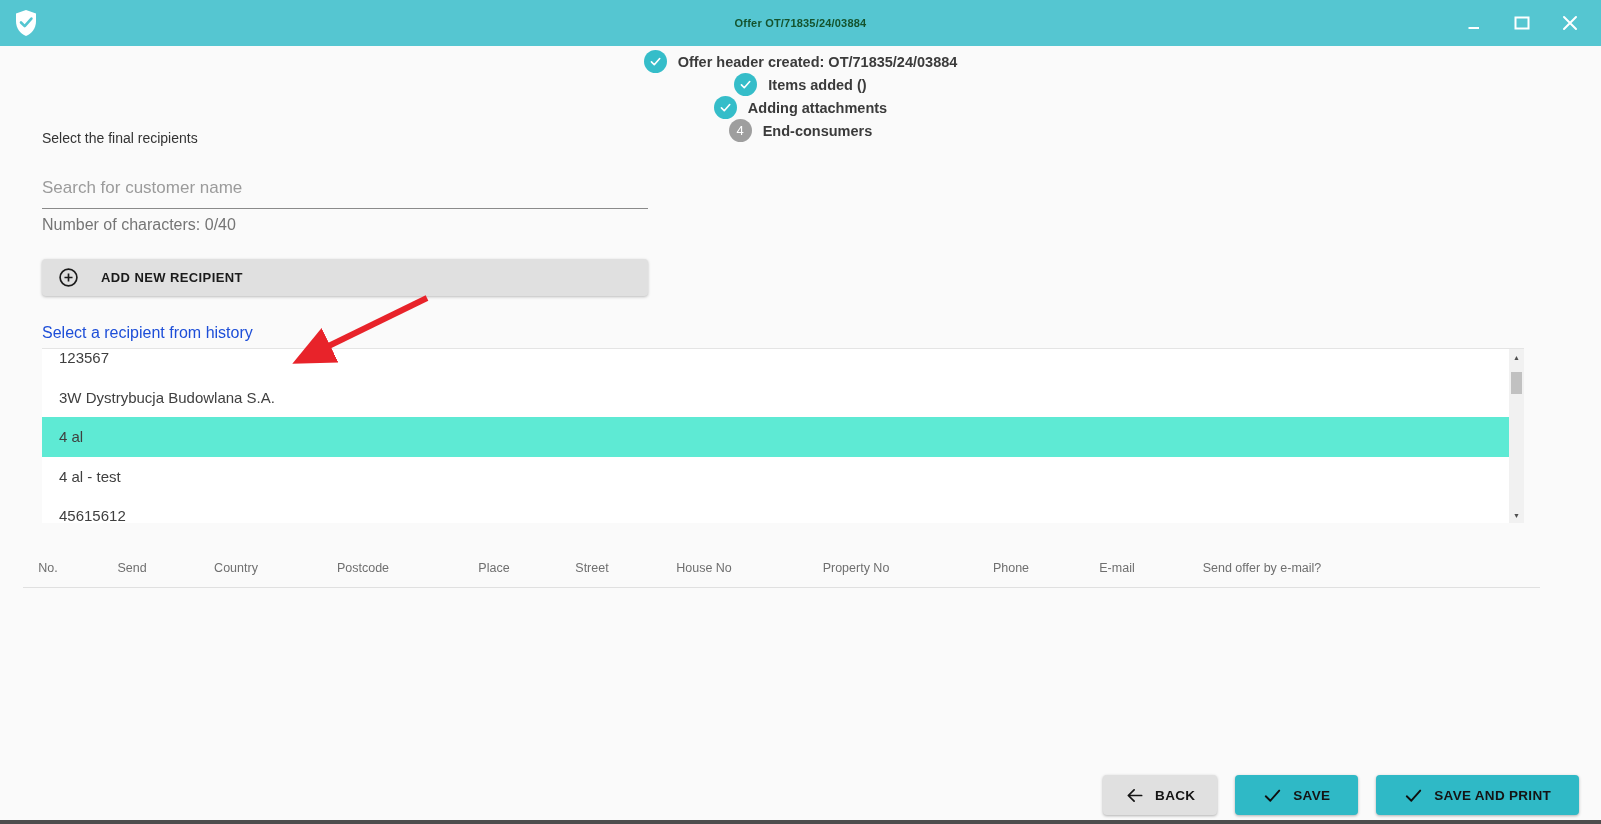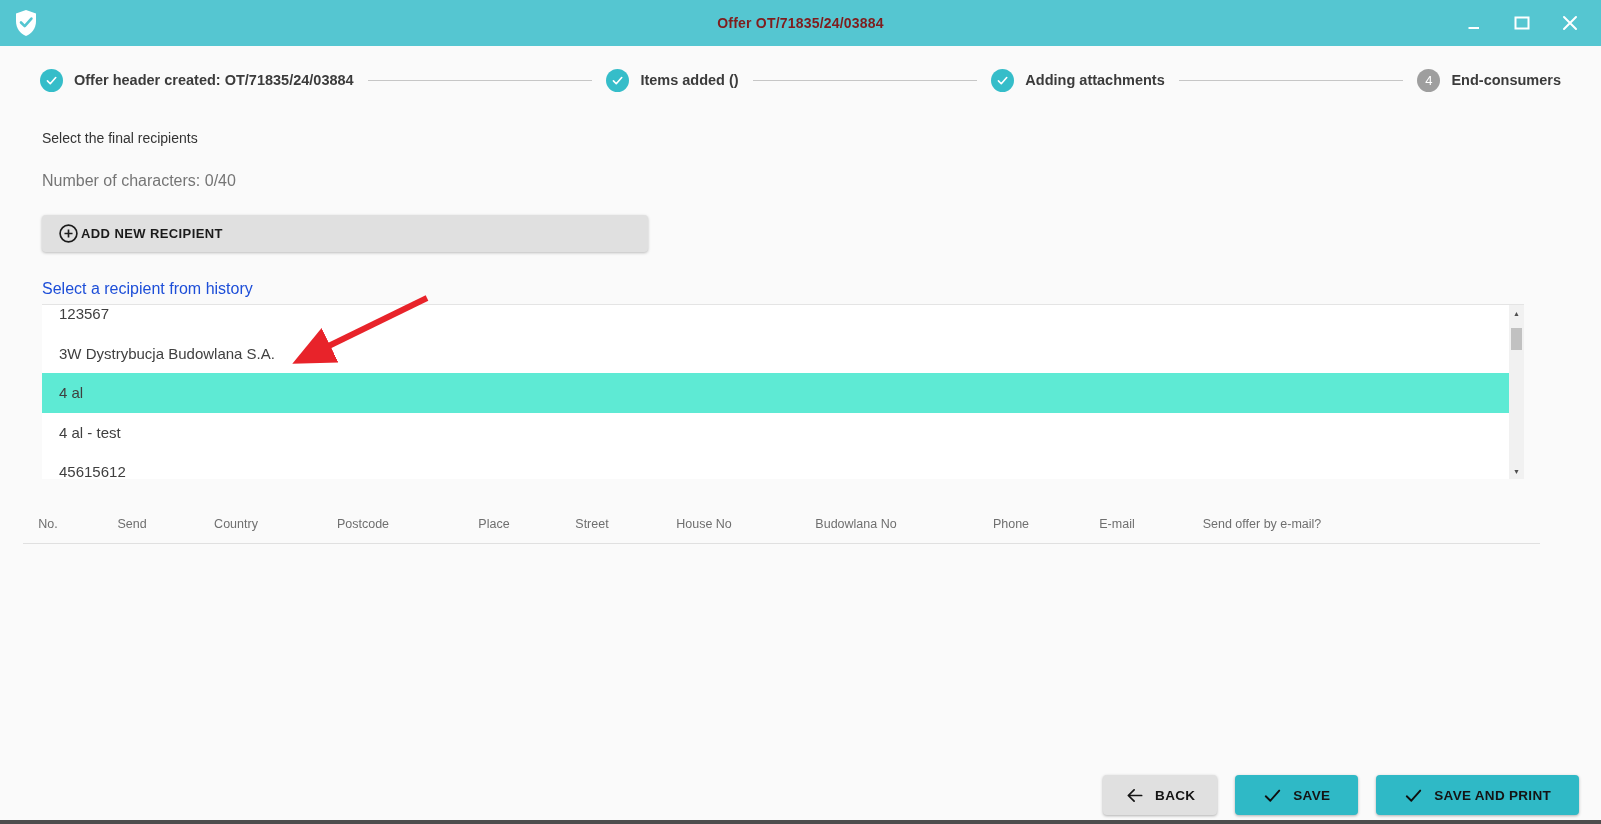--- a/index.html
+++ b/index.html
@@ -14,33 +14,33 @@
 
   
   .titlebar {
     height: 46px; background: #55c6d1;
     display: flex; align-items: center;
     padding: 0 14px; position: relative;
   }
   .titlebar .shield { width: 26px; height: 30px; display: flex; align-items: center; }
   .titlebar .title {
     position: absolute; left: 0; right: 0; text-align: center;
-    color: #7f1d1d; font-size: 14px; font-weight: 600; letter-spacing: .2px;
+    color: #14532d; font-size: 11px; font-weight: 600; letter-spacing: .2px;
     pointer-events: none;
   }
   .titlebar .controls { margin-left: auto; display: flex; align-items: center; gap: 14px; z-index: 2; }
   .winbtn {
     width: 34px; height: 34px; background: transparent; border: none; cursor: pointer;
     display: flex; align-items: center; justify-content: center;
   }
 
   
   .stepper {
     display: flex; align-items: center;
-    padding: 0 40px; height: 60px; margin-top: 4px;
+    padding: 0 40px; height: 60px; margin-top: 4px; flex-direction: column;
   }
   .step { display: flex; align-items: center; }
   .step-circle {
     width: 23px; height: 23px; border-radius: 50%;
     display: flex; align-items: center; justify-content: center;
     flex: none;
   }
   .step-circle.done { background: #35bdc9; }
   .step-circle.current { background: #9e9e9e; color: #fff; font-size: 13px; }
   .step-label { margin-left: 11px; font-size: 14.5px; font-weight: 700; color: #3b3b3b; white-space: nowrap; }
@@ -55,21 +55,21 @@
     background: transparent; font-family: "Liberation Sans", sans-serif;
     font-size: 17px; color: #333; padding: 6px 0 10px 0; outline: none;
   }
   .search-input::placeholder { color: #9b9b9b; }
   .helper { margin-top: 7px; font-size: 16px; color: #757575; }
 
   .add-btn {
     margin: 25px 0 0 42px; width: 606px; height: 37px;
     background: #e0e0e0; border: none; border-radius: 4px;
     box-shadow: 0 1px 3px rgba(0,0,0,.25);
-    display: flex; align-items: center; gap: 2px; padding: 0 16px;
+    display: flex; align-items: center; gap: 22px; padding: 0 16px;
     font-family: "Liberation Sans", sans-serif;
     font-size: 13px; font-weight: 700; letter-spacing: .4px; color: #1b1b1b;
     cursor: pointer;
   }
 
   .history-label { margin: 28px 0 0 42px; font-size: 16px; font-weight: 400; color: #1d4ed8; }
 
   .history-box {
     position: relative; margin: 6px 0 0 42px; width: 1482px; height: 175px;
     background: #ffffff; border-top: 1px solid #e4e4e4; overflow: hidden;
@@ -183,20 +183,21 @@
       <div class="step">
         <div class="step-circle current">4</div>
         <span class="step-label">End-consumers</span>
       </div>
     </nav>
 
   <main>
     <div class="section-label">Select the final recipients</div>
 
     <div class="search-wrap">
+      <input class="search-input" type="text" placeholder="Search for customer name" style="">
       <div class="helper">Number of characters: 0/40</div>
     </div>
 
     <button class="add-btn">
       <span style="display:flex;">
         <svg width="21" height="21" viewBox="0 0 24 24">
           <circle cx="12" cy="12" r="9.6" fill="none" stroke="#1b1b1b" stroke-width="1.9"></circle>
           <path d="M12 7.4 V16.6 M7.4 12 H16.6" stroke="#1b1b1b" stroke-width="1.9"></path>
         </svg>
       </span>
@@ -230,21 +231,21 @@
     </svg>
 
     <div class="table-header" id="table-header">
         <div class="th-cell" style="width: 50px;">No.</div>
         <div class="th-cell" style="width: 118px;">Send</div>
         <div class="th-cell" style="width: 90px;">Country</div>
         <div class="th-cell" style="width: 164px;">Postcode</div>
         <div class="th-cell" style="width: 98px;">Place</div>
         <div class="th-cell" style="width: 98px;">Street</div>
         <div class="th-cell" style="width: 126px;">House No</div>
-        <div class="th-cell" style="width: 178px;">Budowlana No</div>
+        <div class="th-cell" style="width: 178px;">Property No</div>
         <div class="th-cell" style="width: 132px;">Phone</div>
         <div class="th-cell" style="width: 80px;">E-mail</div>
         <div class="th-cell" style="width: 210px;">Send offer by e-mail?</div>
       </div>
   </main>
 
   <footer class="footer">
     <button class="btn btn-back">
       <span style="display:flex;">
         <svg width="19" height="19" viewBox="0 0 24 24">

